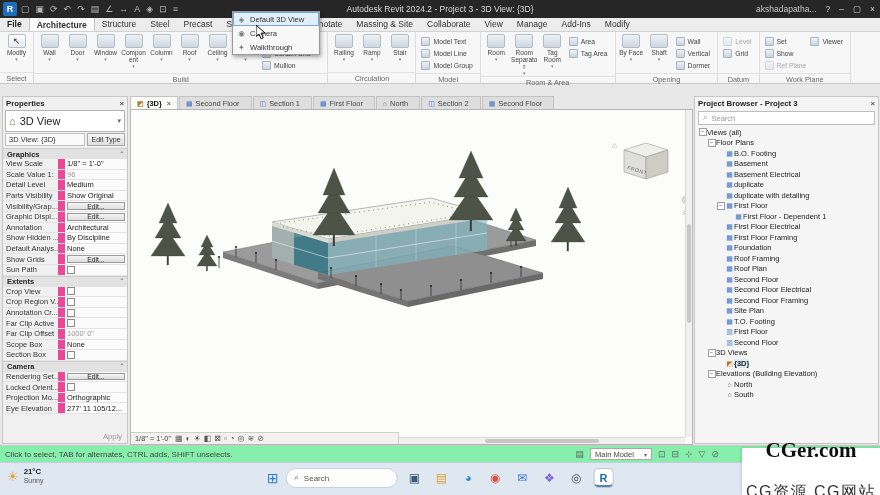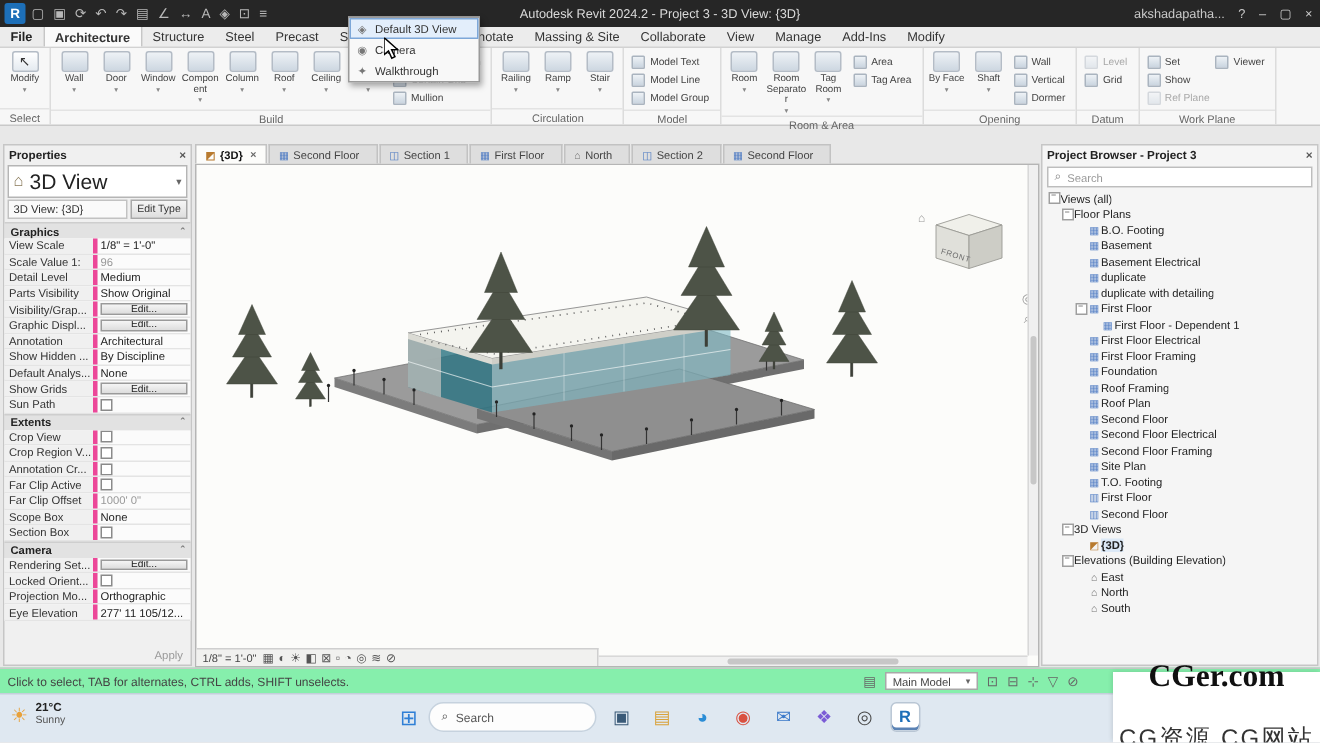--- a/index.html
+++ b/index.html
@@ -48,29 +48,29 @@
 
   
   .cursor { position:absolute; left:256px; top:25px; z-index:70; }
 
   
   .props { position:absolute; left:2px; top:96px; width:126px; height:348px; background:#f0f0f0; border:1px solid #c6c6c6; font-size:7.5px; z-index:6;}
   .phead { height:12px; display:flex; align-items:center; padding:0 3px; font-weight:bold; font-size:7.8px; color:#222;}
   .phead .px { margin-left:auto; color:#555;}
   .ptype { margin:1px 2px; height:22px; background:#fff; border:1px solid #b5b5b5; display:flex; align-items:center; gap:4px; padding:0 3px;}
   .ptype .house { font-size:11px; color:#8a7a5a; }
-  .ptype .tsel { font-size:14px; color:#222; }
+  .ptype .tsel { font-size:11px; color:#222; }
   .ptype .tdd { margin-left:auto; color:#666; font-size:7px;}
   .peditrow { display:flex; gap:2px; margin:1px 2px 2px; height:13px;}
   .pinst { flex:1; background:#fafafa; border:1px solid #c2c2c2; display:flex; align-items:center; padding:0 3px; white-space:nowrap; overflow:hidden;}
   .pedit { width:38px; background:linear-gradient(#f6f6f6,#dedede); border:1px solid #a8a8a8; display:flex; align-items:center; justify-content:center; font-size:7px;}
   .psec { height:11px; background:#e2e2e2; border-top:1px solid #cecece; font-weight:bold; display:flex; align-items:center; padding:0 4px; color:#222;}
   .psec::after { content:"ˆ"; margin-left:auto; color:#777;}
   .prow { display:flex; height:10.6px; border-bottom:1px solid #e4e4e4; background:#fbfbfb; align-items:stretch;}
-  .plabel { width:62px; background:#f0f0f0; border-right:3px solid #ec4899; display:flex; align-items:center; padding-left:3px; white-space:nowrap; overflow:hidden; color:#333;}
+  .plabel { width:62px; background:#f0f0f0; border-right:7px solid #ec4899; display:flex; align-items:center; padding-left:3px; white-space:nowrap; overflow:hidden; color:#333;}
   .pval { flex:1; display:flex; align-items:center; padding:0 2px; white-space:nowrap; overflow:hidden; color:#222;}
   .pval.f-muted { color:#999; }
   .pval.f-button { margin:1px 2px; border:1px solid #9a9a9a; background:linear-gradient(#f5f5f5,#ddd); justify-content:center; font-size:6.8px;}
   .pval.f-check::before { content:""; width:6px; height:6px; border:1px solid #8a8a8a; background:#fff; display:block;}
   .papply { position:absolute; right:5px; bottom:2px; color:#9a9a9a; font-size:7.6px;}
 
   
   .vtabs { position:absolute; left:130px; top:96px; height:13px; display:flex; gap:1px; z-index:6;}
   .vtab { background:#dedede; border:1px solid #c2c2c2; border-bottom:none; display:flex; align-items:center; gap:3px; padding:0 6px; font-size:7.4px; color:#444; white-space:nowrap;}
   .vtab.f-active { background:#fcfcfa; color:#111; font-weight:bold;}
@@ -1011,25 +1011,20 @@
         <span class="ticon f-v3d"></span>
         <span class="tlabel f-sel">{3D}</span>
       </div>
 
       <div class="titem" style="padding-left: 12px;">
         <span class="texp f-minus"></span>
 
         <span class="tlabel f-no">Elevations (Building Elevation)</span>
       </div>
 
-      <div class="titem" style="padding-left: 21px;">
-        <span class="texp f-leaf"></span>
-        <span class="ticon f-elev"></span>
-        <span class="tlabel f-no">East</span>
-      </div>
 
       <div class="titem" style="padding-left: 21px;">
         <span class="texp f-leaf"></span>
         <span class="ticon f-elev"></span>
         <span class="tlabel f-no">North</span>
       </div>
 
       <div class="titem" style="padding-left: 21px;">
         <span class="texp f-leaf"></span>
         <span class="ticon f-elev"></span>

